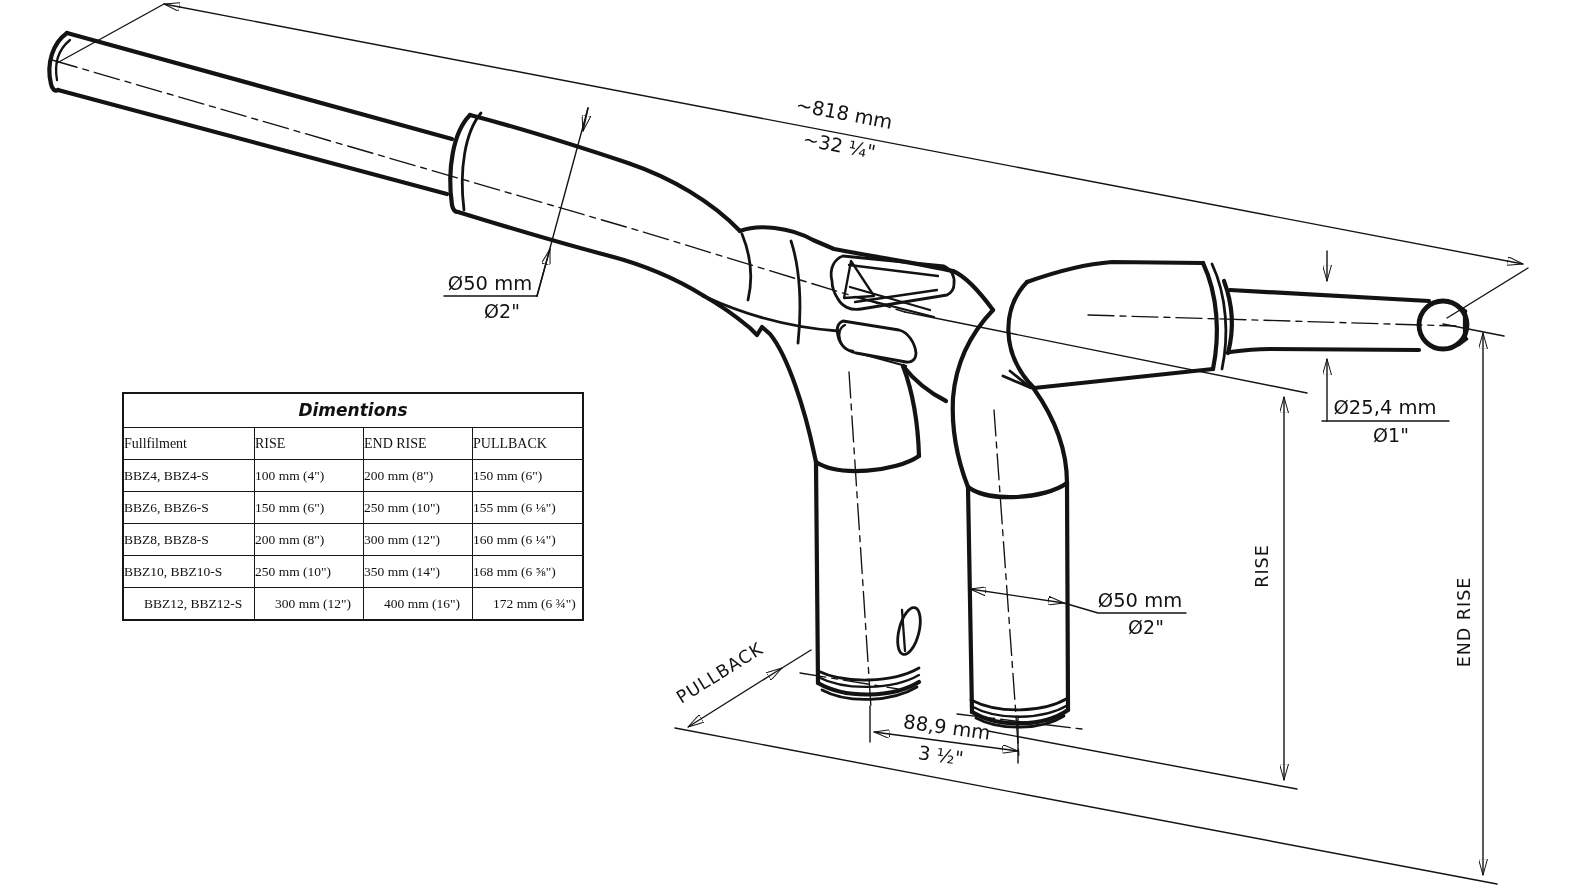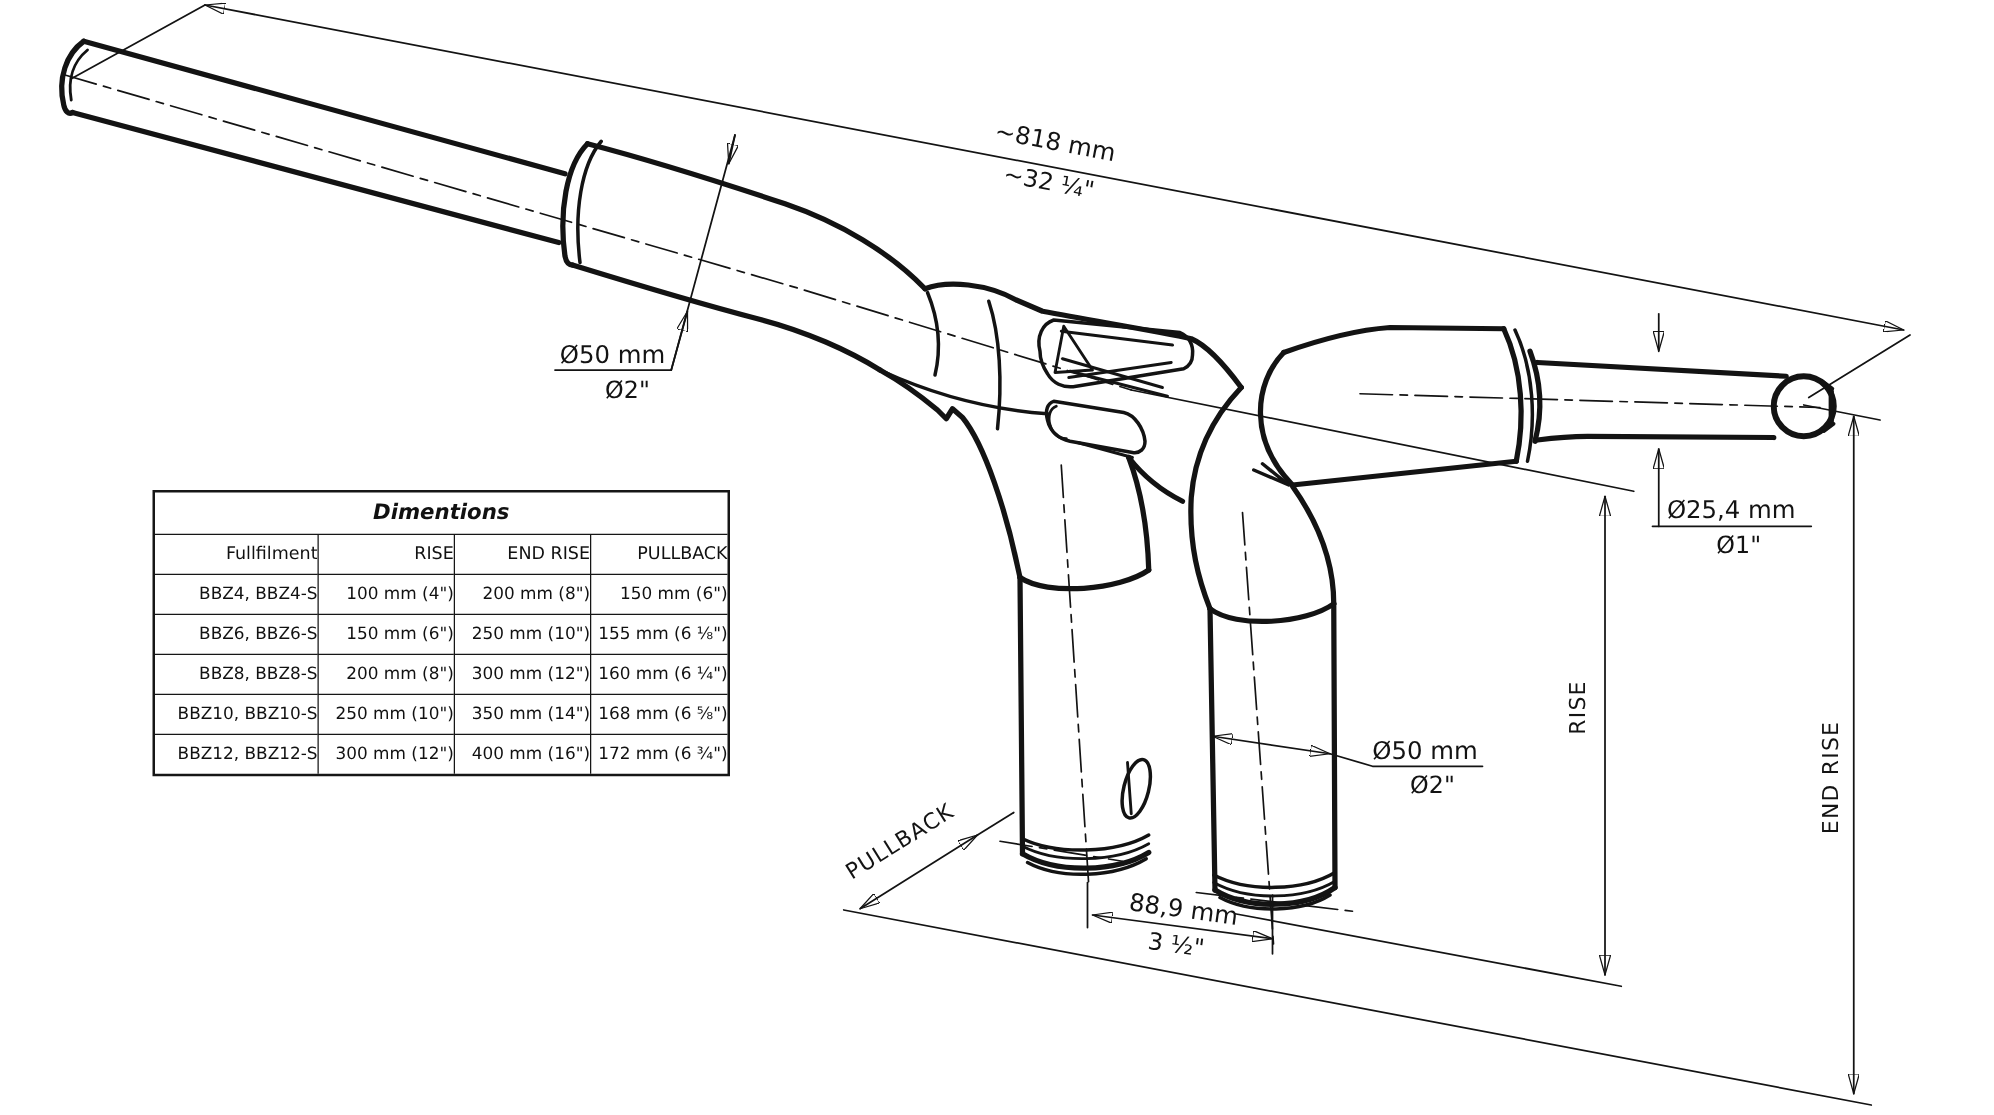--- a/index.html
+++ b/index.html
@@ -16,26 +16,26 @@
   .w-cl{stroke-width:1.35;stroke:#2a2a2a;stroke-dasharray:26 6 6 6;}
   text.dim{font-family:"DejaVu Sans",sans-serif;font-size:19.5px;fill:#131313;text-anchor:middle;}
   text.dim2{font-size:19px;}
   text.axis{font-size:17.5px;letter-spacing:1px;}
   
   .dim-table{position:absolute;left:122px;top:392px;width:462px;border:2px solid #161616;
              background:#fff;box-sizing:border-box;}
   .t-title{height:33px;line-height:33px;text-align:center;font-size:17px;font-weight:bold;
            border-bottom:1.5px solid #161616;font-style:italic;}
   .t-grid{display:grid;grid-template-columns:130px 109px 109px 110px;}
-  .t-grid .c{height:31px;line-height:31px;text-align:right;font-size:13.5px;
+  .t-grid .c{height:31px;line-height:31px;text-align:left;font-size:13.5px;
              border-left:1.5px solid #161616;border-bottom:1.5px solid #161616;
-             white-space:nowrap;overflow:hidden;}
+             white-space:nowrap;overflow:hidden;font-family:Liberation Serif, serif;}
   .t-grid .c:first-child{border-left:none;}
   .t-grid.head .c{font-size:14px;}
-  .t-grid.last .c{border-bottom:none;}
+  .t-grid.last .c{border-bottom:none;padding-left:20px;}
 </style>
 </head>
 <body>
 
 <div class="page">
 
   <svg class="art" width="1595" height="892" viewBox="0 0 1595 892">
     <defs>
       <marker id="arr" viewBox="0 0 16 9" refX="16" refY="4.5" markerWidth="16" markerHeight="9" markerUnits="userSpaceOnUse" orient="auto">
         <path d="M0,0 L16,4.5 L0,9 Z" fill="#222" stroke="none"></path>

